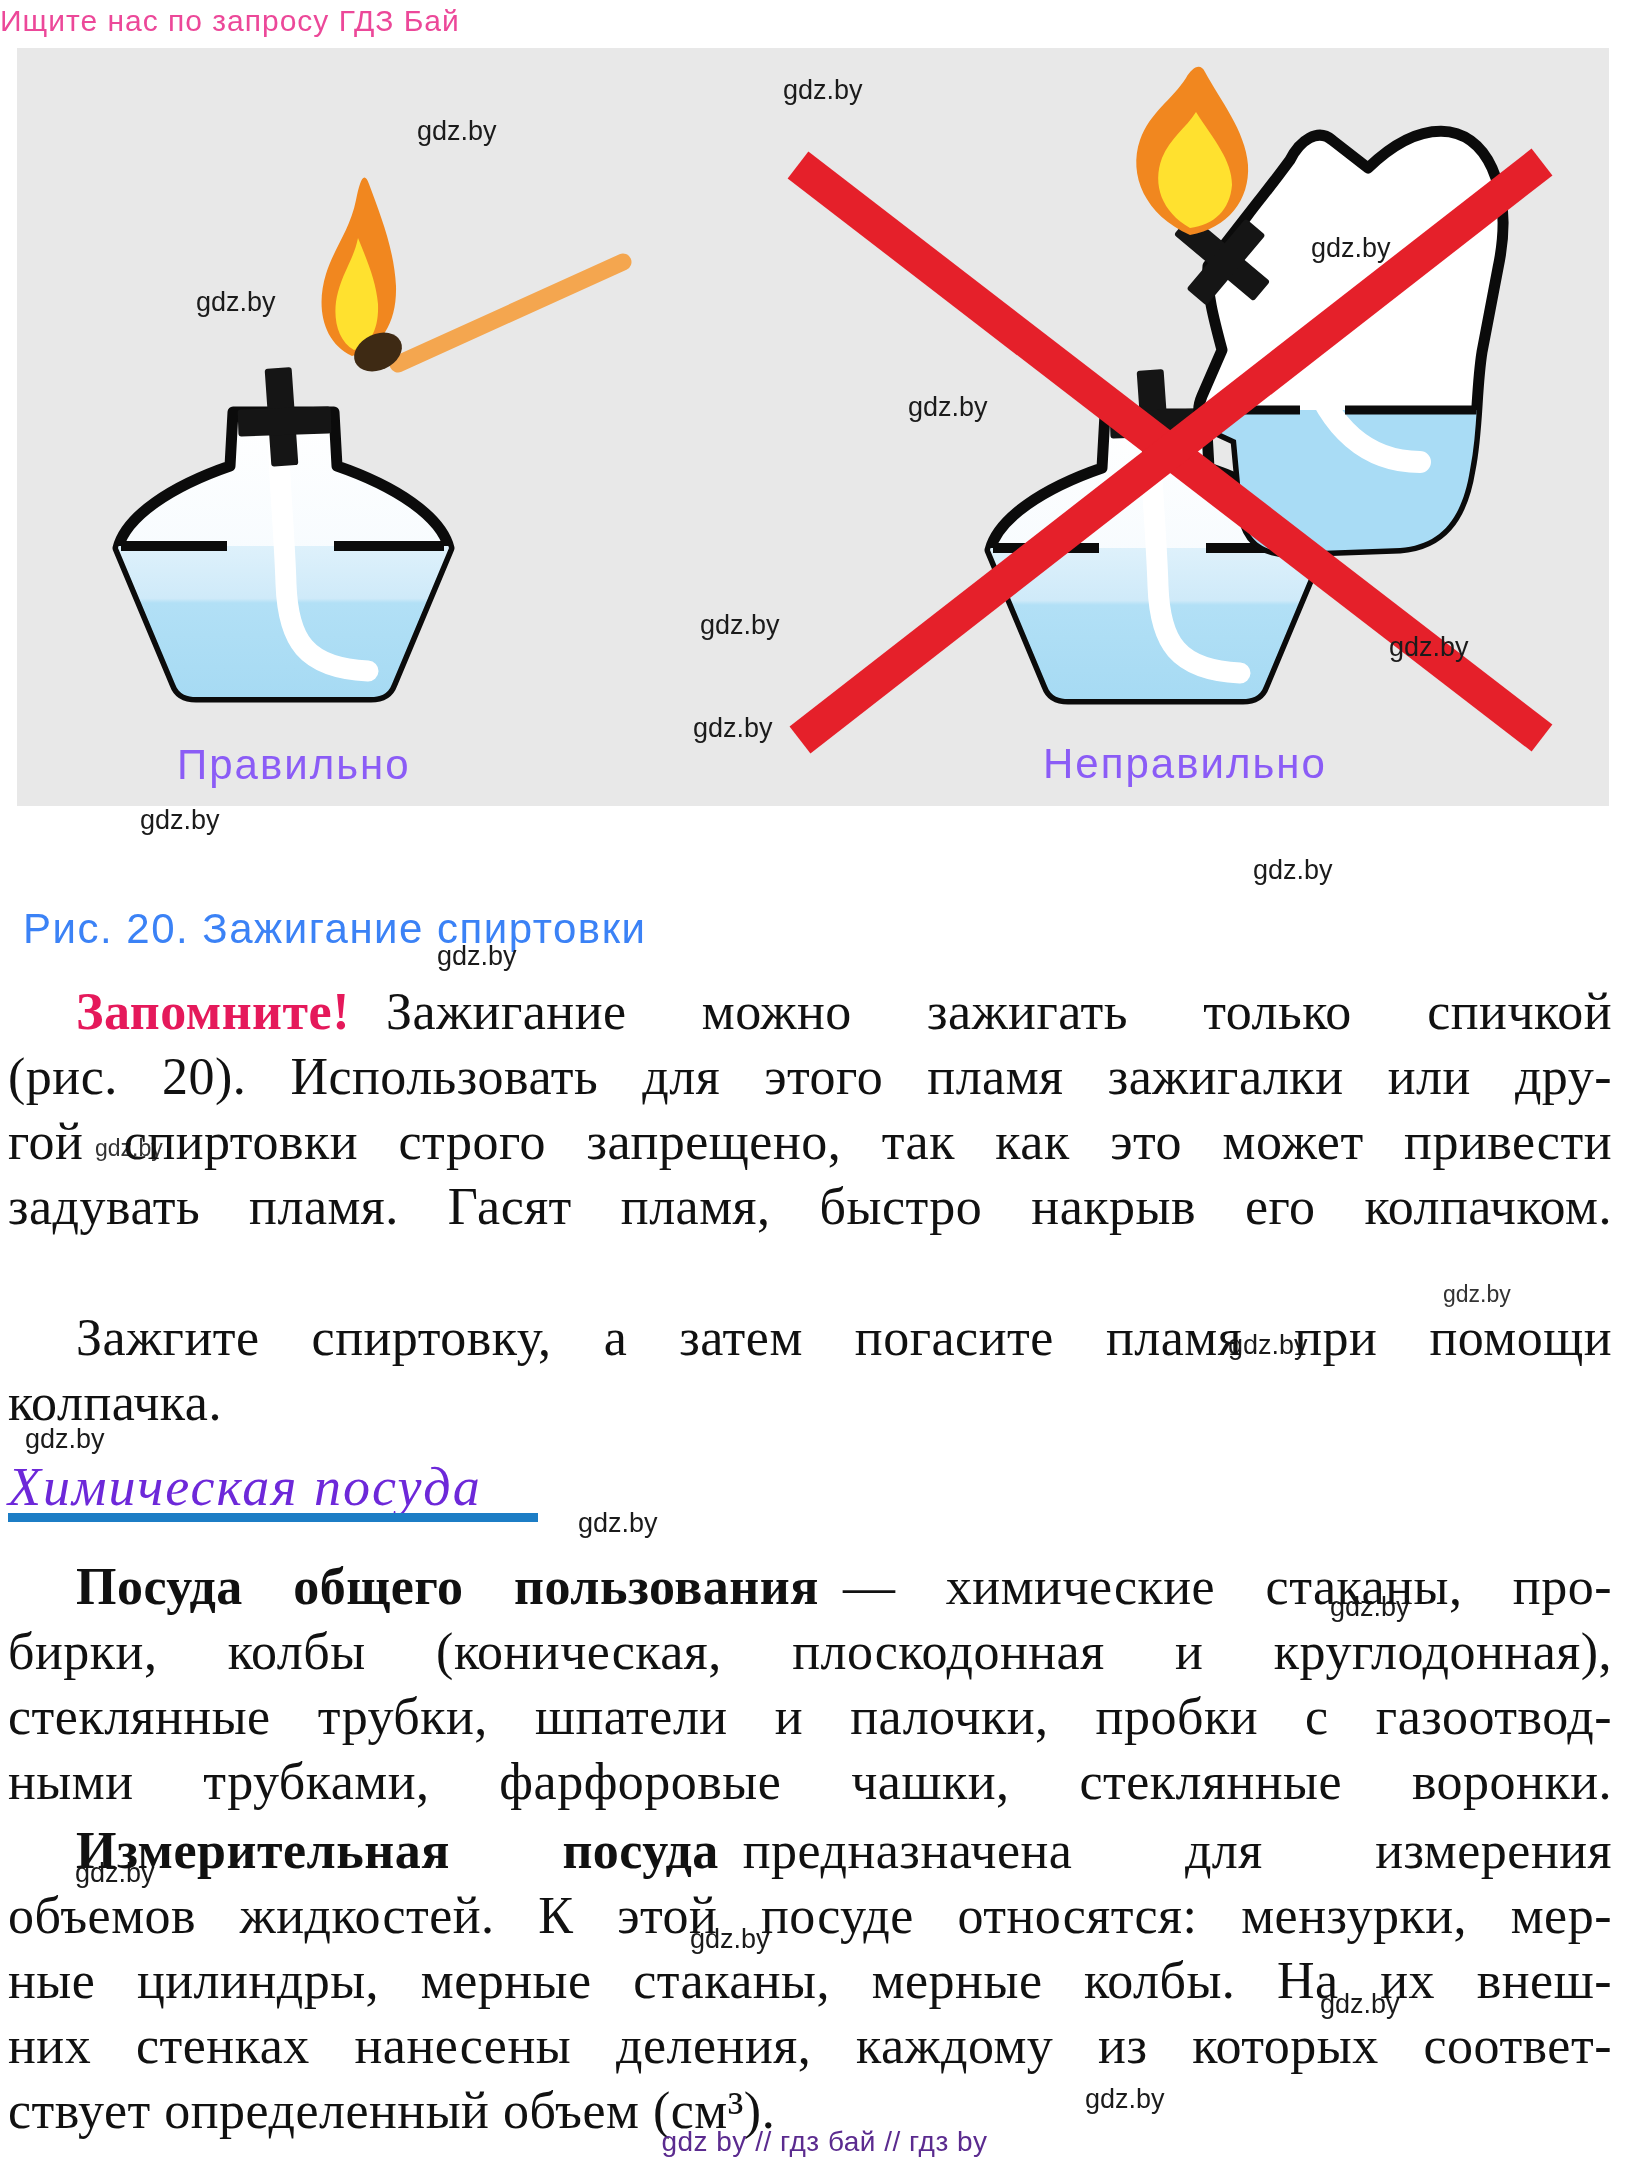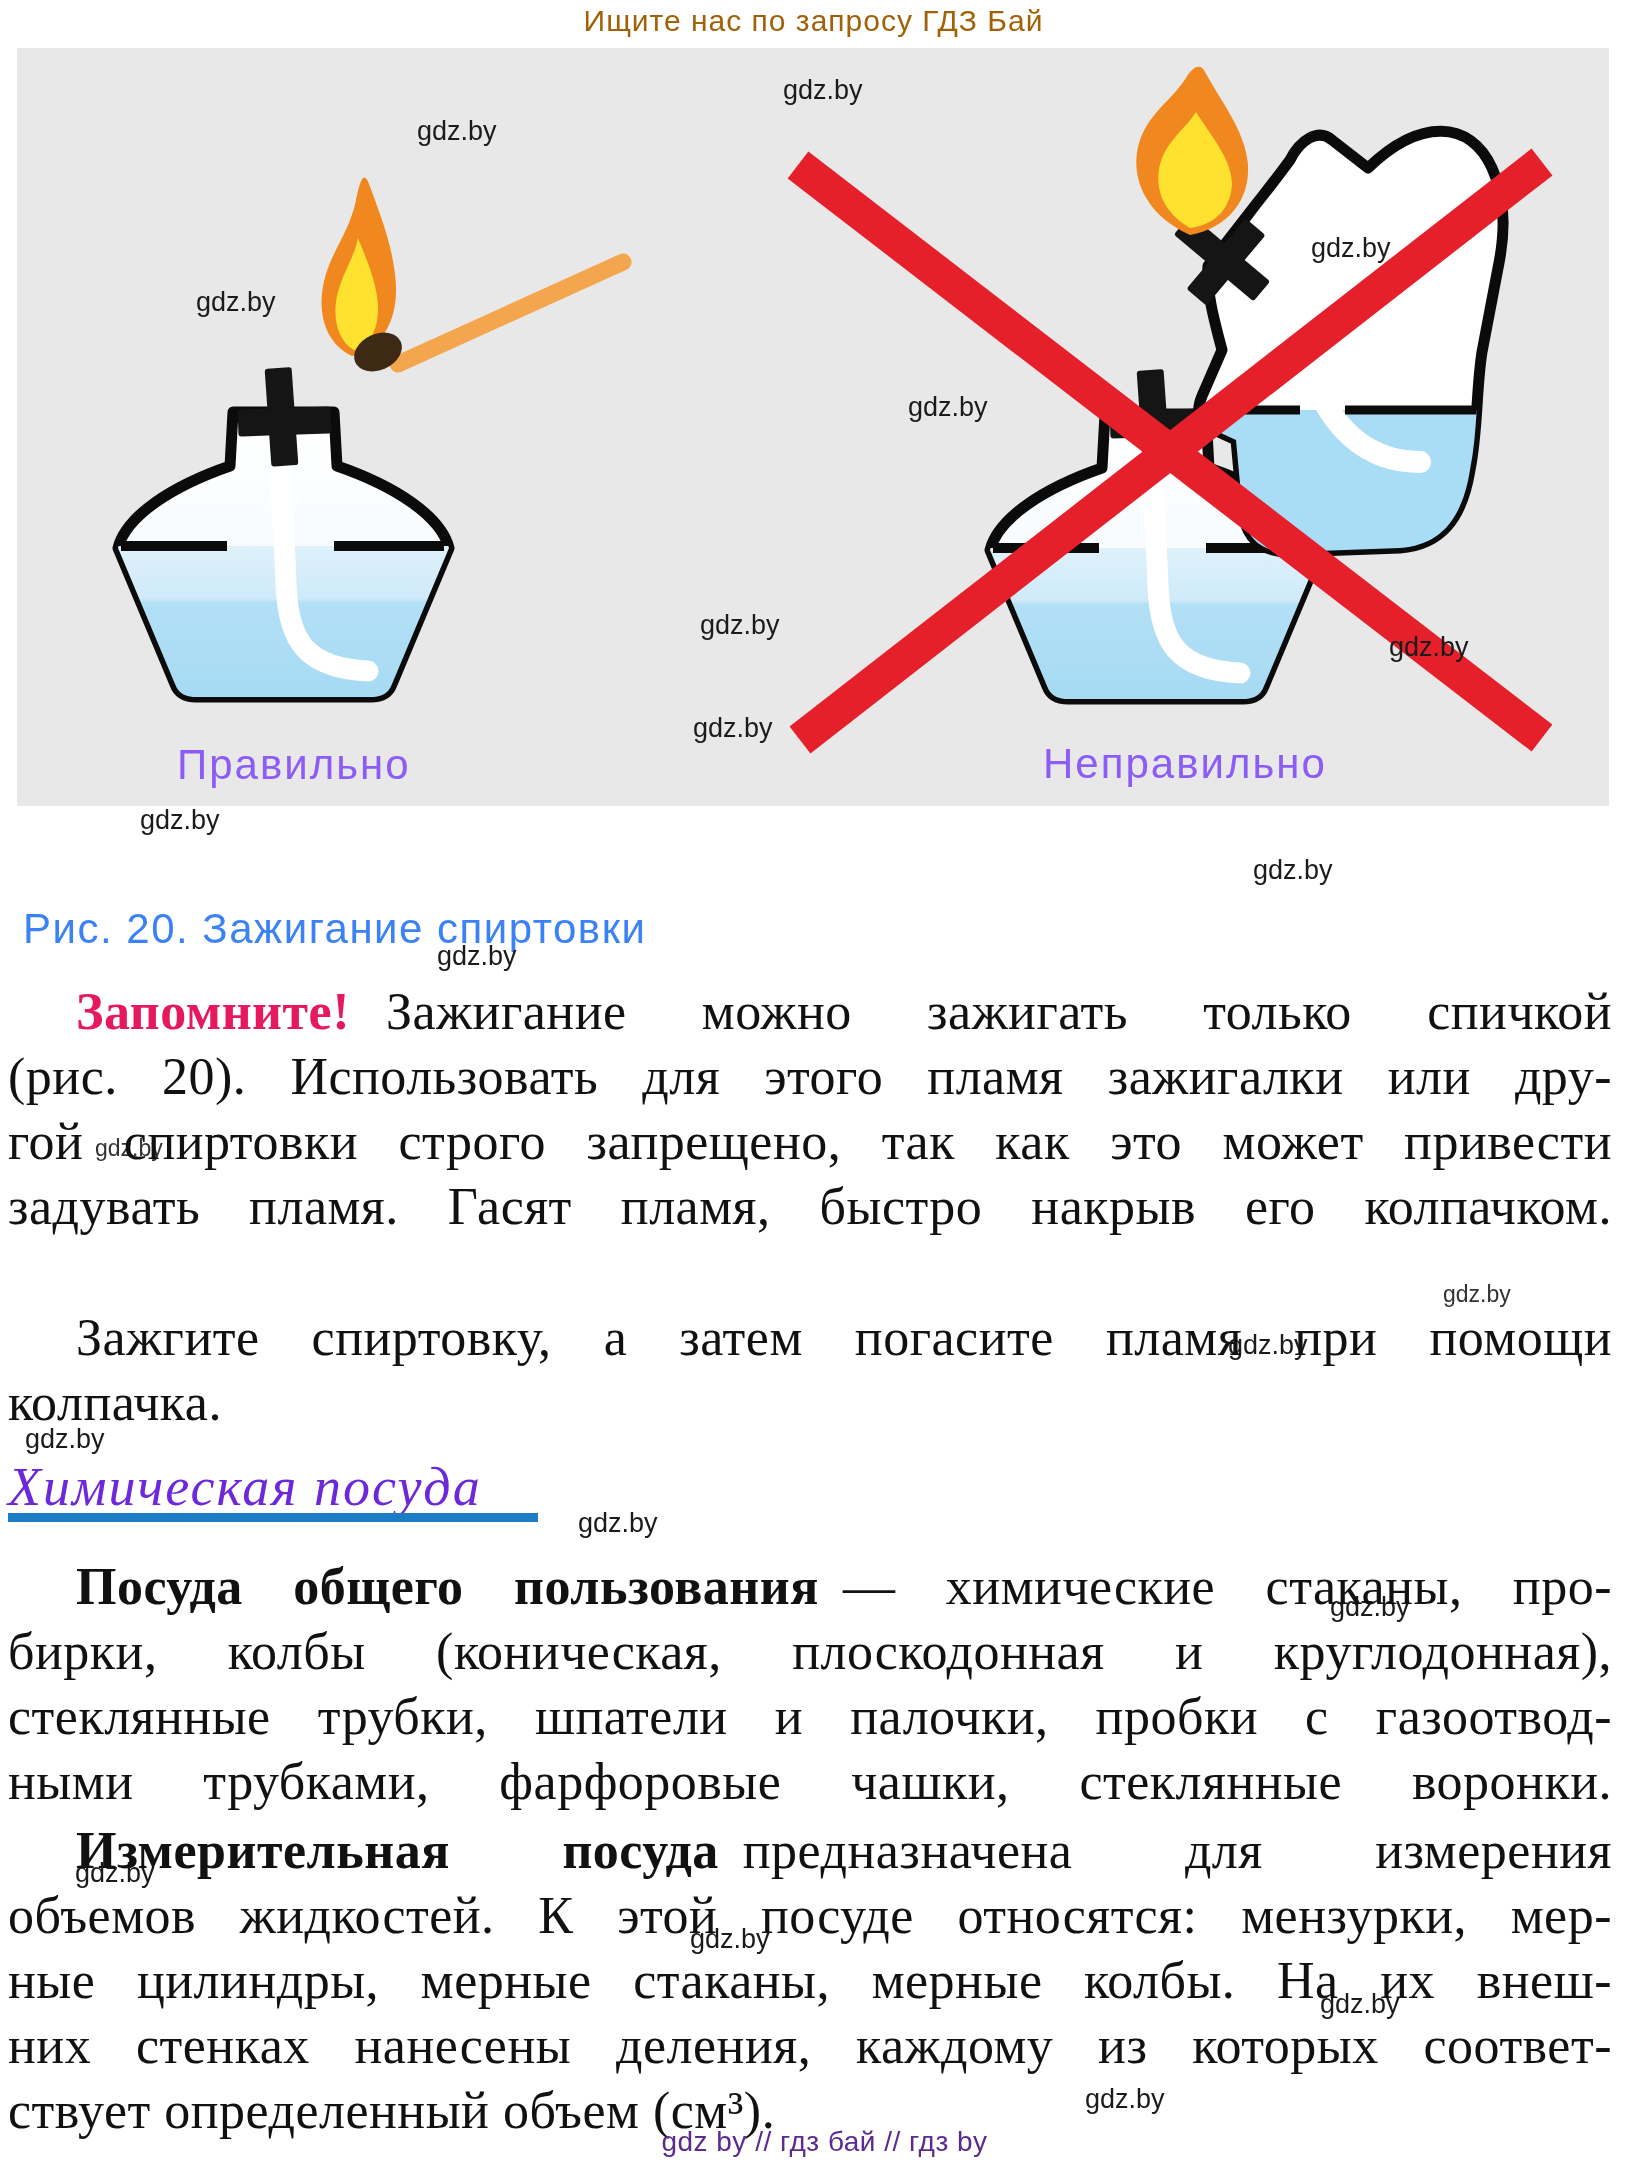--- a/index.html
+++ b/index.html
@@ -3,23 +3,23 @@
 <meta charset="utf-8">
 <style>
   html,body{margin:0;padding:0;}
   body{
     width:1627px;height:2166px;position:relative;background:#ffffff;
     font-family:"Liberation Serif", serif;color:#111;overflow:hidden;
   }
   .abs{position:absolute;}
   
   .site-header{
-    left:0;top:4px;width:1627px;text-align:center;
+    left:0;top:4px;width:1627px;
     font-family:"Liberation Sans", sans-serif;font-size:30px;letter-spacing:1px;
-    color:#a16207;
+    color:#ec4899;
   }
   
   .figure-box{left:17px;top:48px;width:1592px;height:758px;background:#E8E8E8;}
   .figure-svg{left:17px;top:48px;width:1592px;height:758px;}
   
   .wm{
     font-family:"Liberation Sans", sans-serif;font-size:27px;color:#1b1b1b;
     white-space:nowrap;line-height:1;
   }
   .wm.small{font-size:23px;color:#333;}

